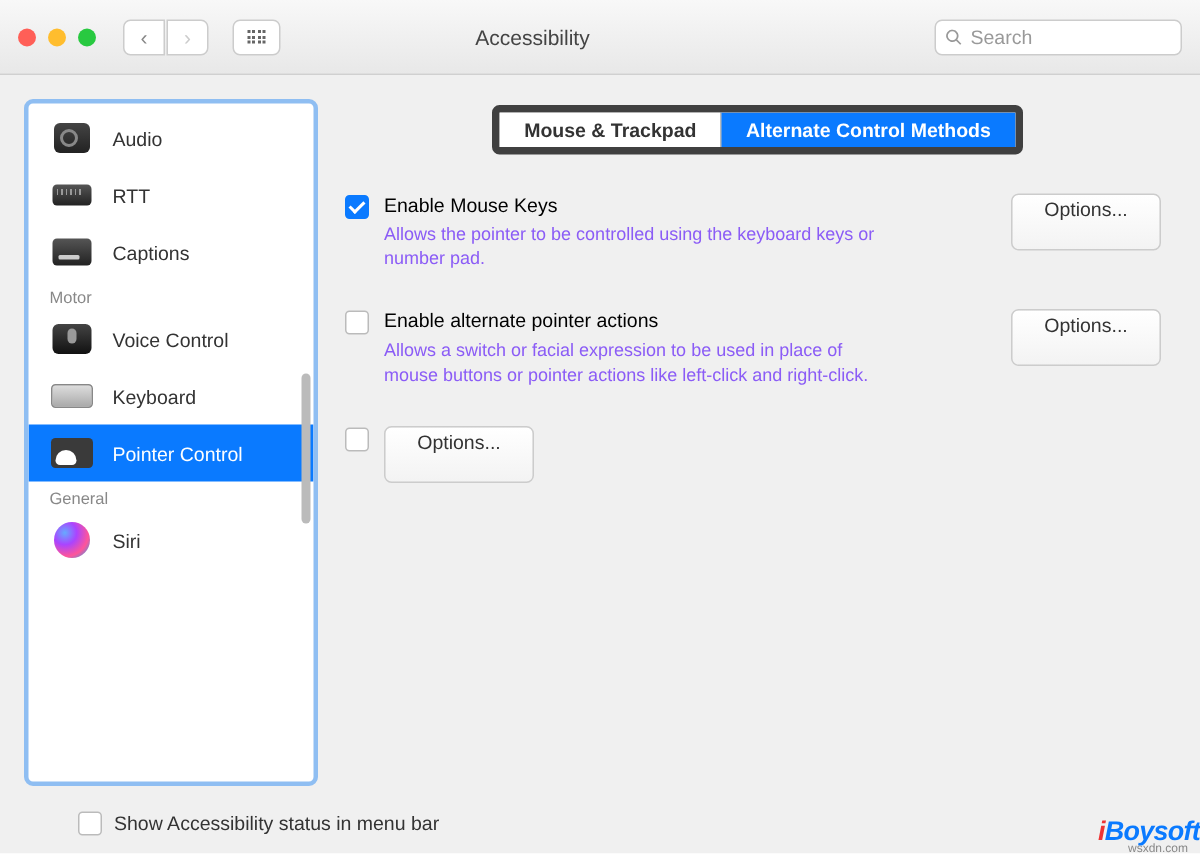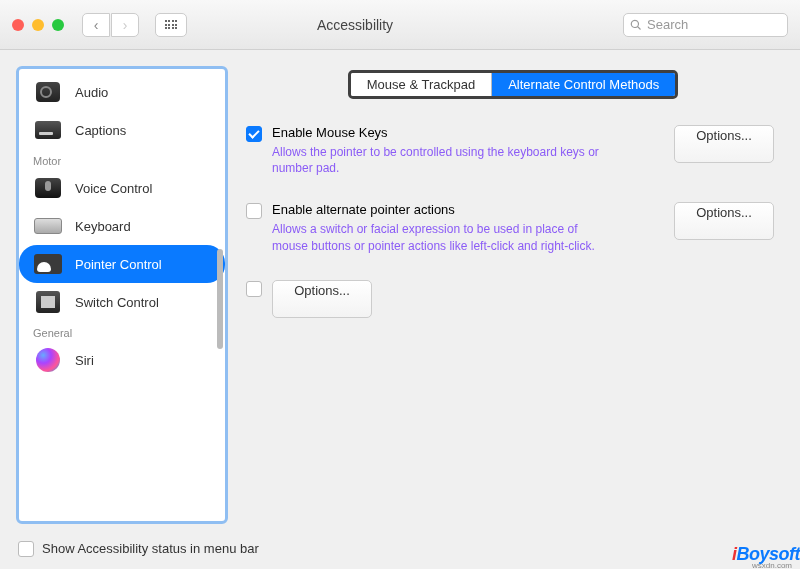--- a/index.html
+++ b/index.html
@@ -16,57 +16,57 @@
 .navbtn.left { border-radius: 5px 0 0 5px; }
 .navbtn.right { border-radius: 0 5px 5px 0; }
 .navbtn.disabled { color: #ccc; }
 .gridbtn { width: 32px; height: 24px; background: #fff; border: 1px solid #ccc; border-radius: 5px; display: flex; align-items: center; justify-content: center; margin-left: 6px; }
 .gridicon { display: grid; grid-template-columns: repeat(4, 2px); grid-template-rows: repeat(3, 2px); gap: 1.5px; }
 .gridicon span { background: #666; width: 2px; height: 2px; }
 .titletext { flex: 1; text-align: center; font-size: 14px; color: #444; margin-left: -100px; }
 .search { width: 165px; height: 24px; background: #fff; border: 1px solid #ccc; border-radius: 5px; display: flex; align-items: center; padding: 0 6px; gap: 5px; color: #999; font-size: 13px; }
 .search svg { width: 12px; height: 12px; fill: #999; }
 .body { flex: 1; display: flex; padding: 16px; gap: 14px; background: #f0f0f0; }
-.sidebar { width: 212px; border: 3px solid #8fbef2; border-radius: 6px; background: #fff; display: flex; flex-direction: column; position: relative; }
+.sidebar { width: 196px; border: 3px solid #8fbef2; border-radius: 6px; background: #fff; display: flex; flex-direction: column; position: relative; }
 .scrollbar { position: absolute; right: 2px; top: 180px; width: 6px; height: 100px; background: #bbb; border-radius: 3px; }
 .sb-list { flex: 1; overflow: hidden; padding: 4px 0; }
 .sb-item { display: flex; align-items: center; gap: 12px; padding: 8px 14px; cursor: default; }
-.sb-item.selected { background: #0a7aff; color: #fff; border-radius: 18px; }
+.sb-item.selected { background: #0a7aff; color: #fff; }
 .sb-item .icon { width: 30px; height: 22px; display: flex; align-items: center; justify-content: center; }
 .sb-cat { font-size: 11px; color: #888; padding: 6px 14px 2px; }
 .icon-audio { width: 24px; height: 20px; background: linear-gradient(#444,#222); border-radius: 4px; position: relative; }
 .icon-audio::before { content: ""; position: absolute; left: 4px; top: 4px; width: 8px; height: 8px; border: 2px solid #888; border-radius: 50%; }
 .icon-rtt { width: 26px; height: 14px; background: linear-gradient(#555,#222); border-radius: 3px; position: relative; }
 .icon-rtt::after { content: ""; position: absolute; top: 3px; left: 3px; width: 16px; height: 4px; background: repeating-linear-gradient(90deg,#999 0 1px, transparent 1px 3px); }
 .icon-captions { width: 26px; height: 18px; background: linear-gradient(#555,#222); border-radius: 3px; position: relative; }
 .icon-captions::after { content: ""; position: absolute; bottom: 4px; left: 4px; width: 14px; height: 3px; background: #ccc; border-radius: 1px; }
 .icon-voice { width: 26px; height: 20px; background: linear-gradient(#444,#111); border-radius: 4px; position: relative; }
 .icon-voice::before { content: ""; position: absolute; left: 10px; top: 3px; width: 6px; height: 10px; background: #999; border-radius: 3px; }
 .icon-keyboard { width: 28px; height: 16px; background: linear-gradient(#ddd,#aaa); border: 1px solid #888; border-radius: 3px; }
 .icon-pointer { width: 28px; height: 20px; background: #3a3a3a; border-radius: 3px; position: relative; }
 .icon-pointer::after { content: ""; position: absolute; left: 3px; top: 8px; width: 14px; height: 10px; background: #fff; border-radius: 7px 7px 3px 3px; }
 .icon-switch { width: 24px; height: 22px; background: linear-gradient(#555,#222); border-radius: 3px; position: relative; }
 .icon-switch::after { content: ""; position: absolute; left: 5px; top: 5px; width: 14px; height: 12px; background: #ccc; }
 .icon-siri { width: 24px; height: 24px; border-radius: 50%; background: radial-gradient(circle at 30% 30%, #6af, #a4f, #f59, #0af); }
 .main { flex: 1; display: flex; flex-direction: column; }
 .tabs { display: flex; justify-content: center; margin-top: 4px; }
-.tabseg { display: flex; border: 3px solid #404040; border-radius: 5px; overflow: hidden; }
+.tabseg { display: flex; border: 5px solid #404040; border-radius: 5px; overflow: hidden; font-weight: bold; }
 .tab { padding: 4px 16px; font-size: 13px; background: #fff; cursor: default; }
 .tab.active { background: #0a7aff; color: #fff; }
 .tab + .tab { border-left: 1px solid #bbb; }
 .settings { padding: 26px 10px 0 4px; display: flex; flex-direction: column; gap: 26px; }
 .row { display: flex; align-items: flex-start; gap: 10px; }
 .chk { width: 16px; height: 16px; border: 1px solid #bbb; border-radius: 3px; background: #fff; flex-shrink: 0; margin-top: 1px; display: flex; align-items: center; justify-content: center; }
 .chk.checked { background: #0a7aff; border-color: #0a7aff; }
 .chk.checked::after { content: ""; width: 4px; height: 8px; border: solid #fff; border-width: 0 2px 2px 0; transform: rotate(45deg); margin-top: -2px; }
 .rowtext { flex: 1; }
 .rowtitle { font-size: 13px; color: #000000; }
 .rowdesc { font-size: 12px; color: #8b5cf6; margin-top: 4px; max-width: 330px; line-height: 1.35; }
 .optbtn { width: 100px; height: 38px; background: linear-gradient(#fff,#f3f3f3); border: 1px solid #ccc; border-radius: 5px; font-size: 13px; text-align: center; line-height: 20px; flex-shrink: 0; }
-.footer { padding: 0 18px 12px; display: flex; align-items: center; gap: 8px; }
+.footer { padding: 0 18px 12px; display: flex; align-items: center; gap: 8px; margin-left: 34px; }
 .watermark { position: absolute; right: 0; bottom: 4px; font-size: 18px; font-weight: 700; font-style: italic; color: #0a7aff; letter-spacing: -0.5px; }
 .watermark .red { color: #e33; }
 .watermark2 { position: absolute; right: 8px; bottom: -1px; font-size: 8px; color: #888; }
 </style>
 </head>
 <body>
 
 <div class="window">
   <div class="titlebar">
     <div class="traffic">
@@ -107,20 +107,26 @@
     <div class="sidebar">
       <div class="sb-list">
         <div class="sb-item">
             <div class="icon">
               <div class="icon-audio"></div>
             </div>
             <span>Audio</span>
           </div>
         <div class="sb-item">
             <div class="icon">
+              <div class="icon-rtt"></div>
+            </div>
+            <span>RTT</span>
+          </div>
+        <div class="sb-item">
+            <div class="icon">
               <div class="icon-captions"></div>
             </div>
             <span>Captions</span>
           </div>
         <div class="sb-cat">Motor</div>
         <div class="sb-item">
             <div class="icon">
               <div class="icon-voice"></div>
             </div>
             <span>Voice Control</span>
@@ -129,26 +135,20 @@
             <div class="icon">
               <div class="icon-keyboard"></div>
             </div>
             <span>Keyboard</span>
           </div>
         <div class="sb-item selected">
             <div class="icon">
               <div class="icon-pointer"></div>
             </div>
             <span>Pointer Control</span>
-          </div>
-        <div class="sb-item">
-            <div class="icon">
-              <div class="icon-switch"></div>
-            </div>
-            <span>Switch Control</span>
           </div>
         <div class="sb-cat">General</div>
         <div class="sb-item">
             <div class="icon">
               <div class="icon-siri"></div>
             </div>
             <span>Siri</span>
           </div>
       </div>
       <div class="scrollbar"></div>

